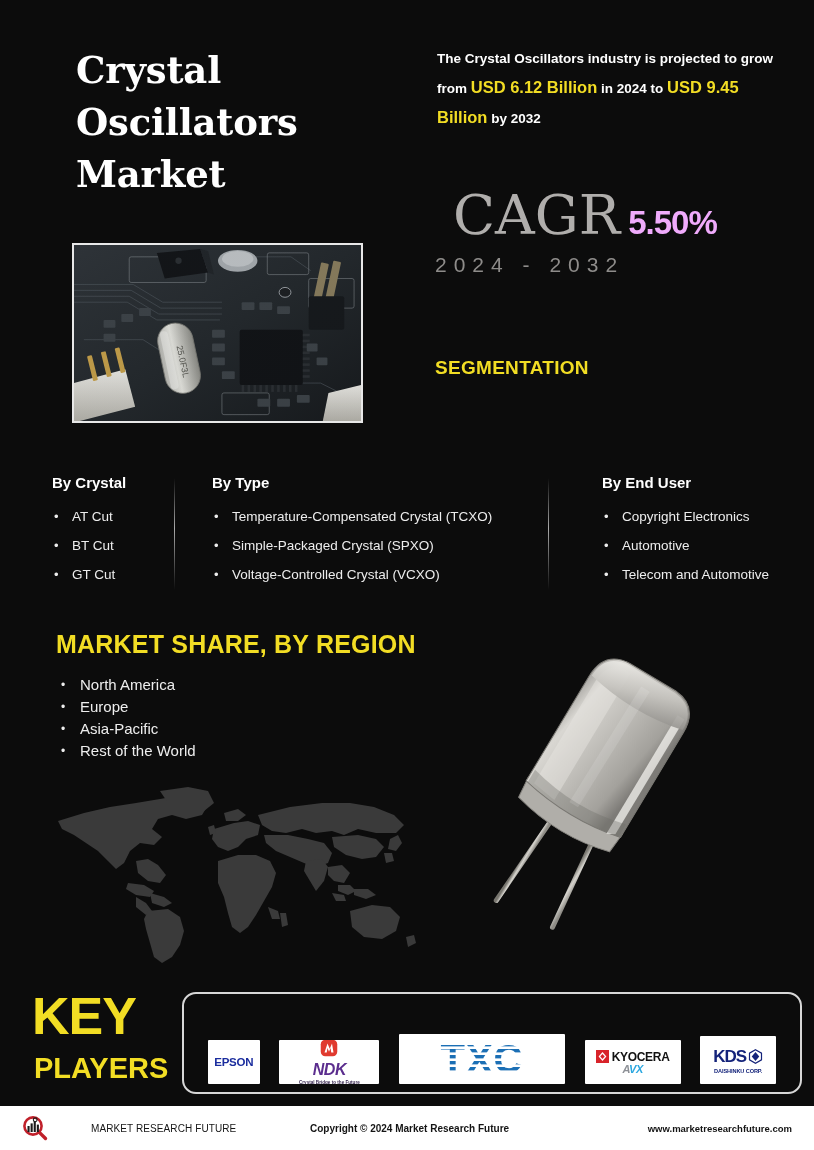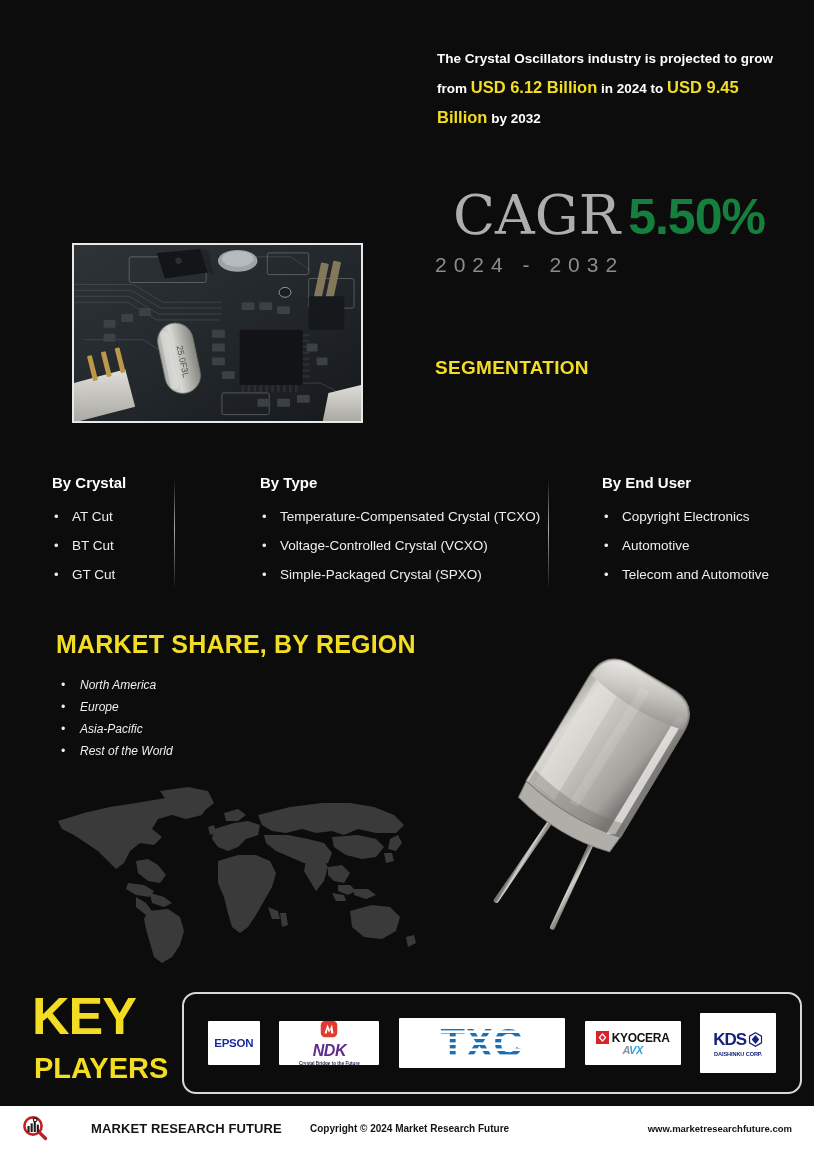--- a/index.html
+++ b/index.html
@@ -47,42 +47,42 @@
   
   .cagr-wrap { position:absolute; left:435px; top:188px; }
   .cagr-line { white-space:nowrap; line-height:1; }
   .cagr-word {
     font-family:"DejaVu Serif", serif;
     font-size:55px; font-weight:normal;
     color:#b0aeac; letter-spacing:0px;margin-left:18px;
   }
   .cagr-val {
     font-family:"Liberation Sans", sans-serif;
-    font-size:50px; font-weight:bold;
-    color:#15803d; letter-spacing:-1px;
+    font-size:33px; font-weight:bold;
+    color:#f0abfc; letter-spacing:-1px;
     margin-left:8px;
   }
   .cagr-years {
     margin-top:10px;
     font-size:21px; font-weight:normal;
     color:#8e8c8a; letter-spacing:7px;
   }
 
   
   .segmentation-title {
     position:absolute; left:435px; top:357px;
     font-size:19px; font-weight:bold;
     color:#f2dd24; letter-spacing:0.3px;
   }
 
   
   .seg-row { position:absolute; left:16px; top:474px; width:760px; height:122px; }
   .seg-col { position:absolute; top:0; }
   .seg-col.c1 { left:36px;  width:130px; }
-  .seg-col.c2 { left:196px; width:330px;margin-left:48px; }
+  .seg-col.c2 { left:196px; width:330px; }
   .seg-col.c3 { left:586px; width:210px; }
   .seg-head {
     font-size:15px; font-weight:bold; color:#ffffff;
     margin-bottom:11px;
   }
   .seg-list { list-style:none; }
   .seg-list li {
     position:relative;
     font-size:13.5px; color:#ededed;
     line-height:29px;
@@ -103,22 +103,22 @@
 
   
   .ms-title {
     position:absolute; left:56px; top:630px;
     font-size:25px; font-weight:bold;
     color:#f2dd24; letter-spacing:0.2px;
   }
   .ms-list { position:absolute; left:58px; top:674px; list-style:none; }
   .ms-list li {
     position:relative;
-    font-size:12px; color:#eeeeee;
-    line-height:22px; padding-left:22px;font-style:italic;
+    font-size:15px; color:#eeeeee;
+    line-height:22px; padding-left:22px;
   }
   .ms-list li:before {
     content:"\2022"; position:absolute; left:3px; top:0;
     color:#eeeeee; font-size:12px;
   }
 
   
   .map { position:absolute; left:32px; top:785px; width:400px; height:180px; }
 
   
@@ -136,34 +136,34 @@
     color:#f2dd24; letter-spacing:0px; line-height:32px;
   }
   .kp-box {
     position:absolute; left:182px; top:992px;
     width:620px; height:102px;
     border:2px solid #d7d7d7;
     border-radius:14px;
   }
   .logo-strip {
     position:absolute; inset:0;
-    display:flex; align-items:center; justify-content:space-around;
-    padding:0 14px;
+    display:flex; align-items:flex-end; justify-content:space-around;
+    padding:8px 14px;
   }
   .logo-card {
     background:#ffffff;
     display:flex; align-items:center; justify-content:center;
     border-radius:1px;
     overflow:hidden;
   }
   .logo-epson { width:52px; height:44px; }
   .logo-ndk   { width:100px; height:44px; }
   .logo-txc   { width:166px; height:50px; }
   .logo-kyo   { width:96px;  height:44px; }
-  .logo-kds   { width:76px;  height:60px; }
+  .logo-kds   { width:76px;  height:48px; }
 
   .epson-text {
     color:#1b2d9e; font-size:11.5px; font-weight:bold;
     font-family:"Liberation Sans", sans-serif; letter-spacing:-0.2px;
   }
   .ndk-inner { display:flex; flex-direction:column; align-items:center; gap:1px; }
   .ndk-row { display:flex; align-items:center; gap:4px;flex-direction:column; }
   .ndk-text {
     color:#5b2d8e; font-size:16px; font-weight:bold;
     font-style:italic; letter-spacing:-0.5px;
@@ -184,38 +184,39 @@
   .footer {
     position:absolute; left:0; bottom:0; width:814px; height:44px;
     background:#ffffff;
     display:flex; align-items:center;
   }
   .footer-brand {
     position:absolute; left:22px;
     display:flex; align-items:center; gap:7px;
   }
   .footer-brand-text {
-    font-size:13px; font-weight:bold; color:#141414;
+    font-size:10px; font-weight:normal; color:#141414;
     letter-spacing:0.1px;
     padding-left:36px;
   }
   .footer-copy {
     position:absolute; left:310px;
     font-size:10px; font-weight:bold; color:#141414;
   }
   .footer-url {
     position:absolute; right:22px;
     font-size:9.5px; font-weight:bold; color:#141414;
   }
 </style>
 </head>
 <body>
 
 <div id="page">
 
+  <div class="title">Crystal Oscillators Market</div>
 
   <div class="pcb-frame">
     <svg class="pcb-canvas" viewBox="0 0 291 180" preserveAspectRatio="none">
       <defs>
         <linearGradient id="boardg" x1="0" y1="0" x2="1" y2="1">
           <stop offset="0" stop-color="#2e3338"></stop>
           <stop offset="0.5" stop-color="#23282c"></stop>
           <stop offset="1" stop-color="#16191c"></stop>
         </linearGradient>
         <linearGradient id="cang" x1="0" y1="0" x2="1" y2="0">
@@ -352,22 +353,22 @@
         <li>AT Cut</li>
         <li>BT Cut</li>
         <li>GT Cut</li>
       </ul>
     </div>
 
     <div class="seg-col c2">
       <div class="seg-head">By Type</div>
       <ul class="seg-list">
         <li>Temperature-Compensated Crystal (TCXO)</li>
+        <li>Simple-Packaged Crystal (SPXO)</li>
         <li>Voltage-Controlled Crystal (VCXO)</li>
-        <li>Simple-Packaged Crystal (SPXO)</li>
       </ul>
     </div>
 
     <div class="seg-col c3">
       <div class="seg-head">By End User</div>
       <ul class="seg-list">
         <li>Copyright Electronics</li>
         <li>Automotive</li>
         <li>Telecom and Automotive</li>
       </ul>

